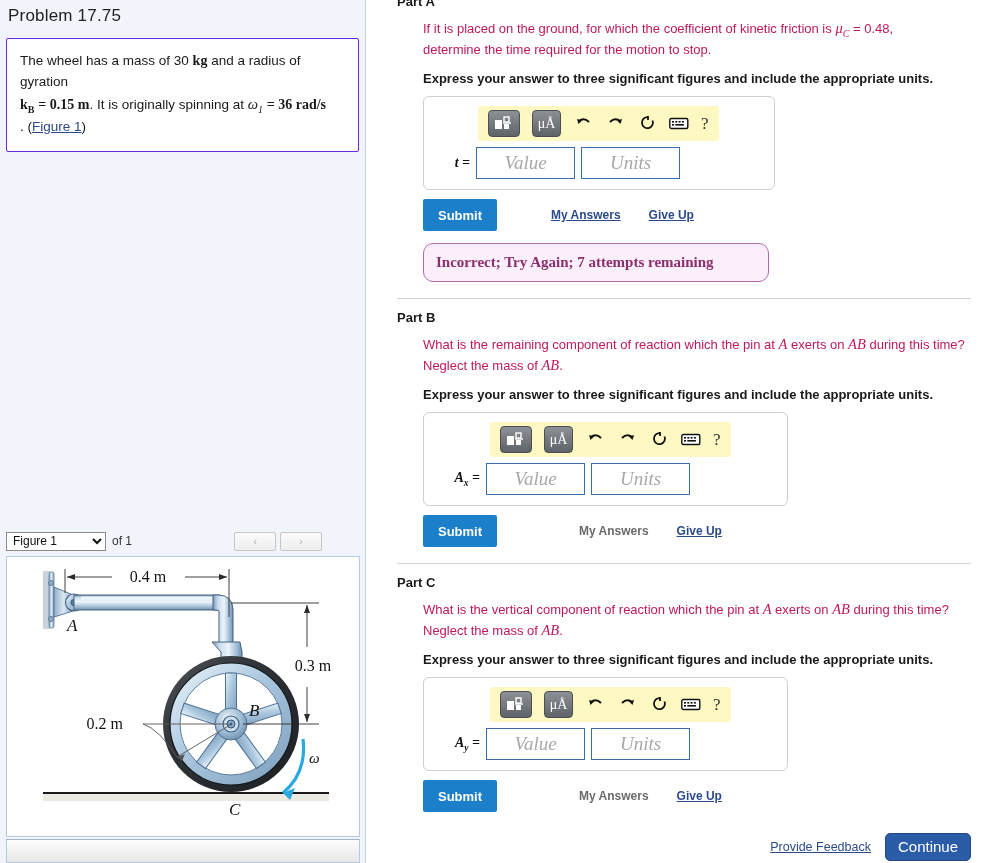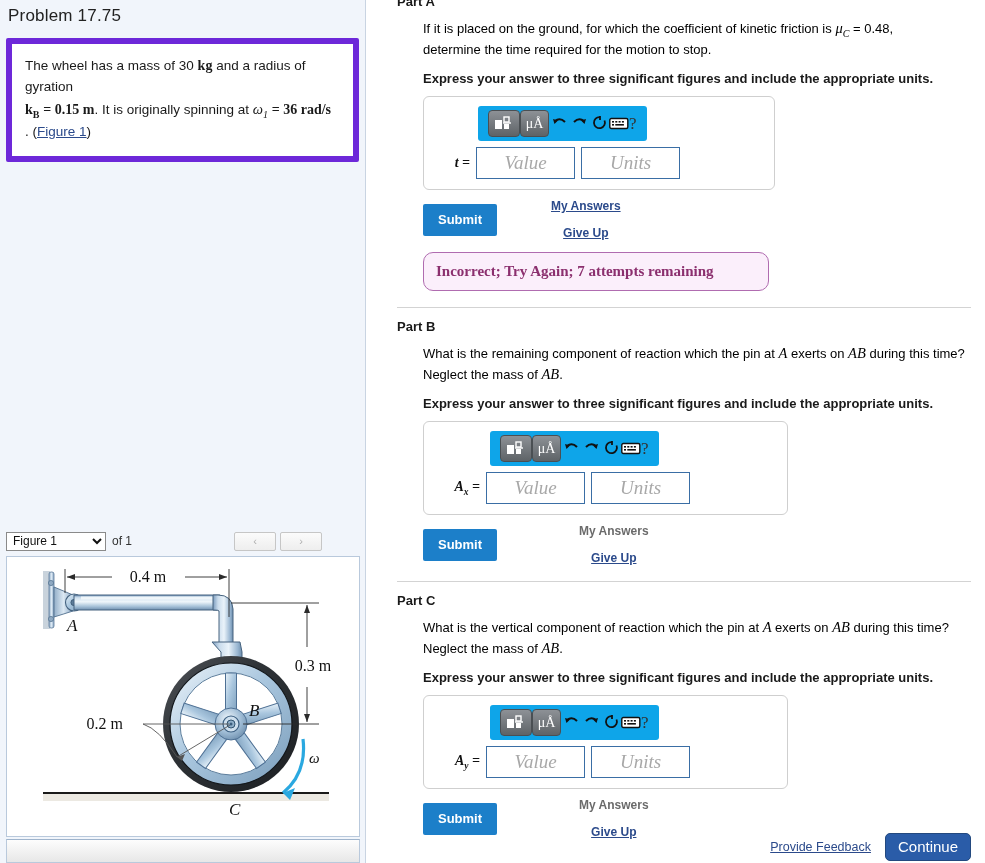--- a/index.html
+++ b/index.html
@@ -20,21 +20,21 @@
     border-right: 1px solid #c9d4e2;
   }
   #problem-title {
     font-size: 17px; color: #222;
     padding: 6px 0 0 8px;
     letter-spacing: .2px;
   }
   #problem-statement {
     margin: 12px 6px 0 6px;
     background: #ffffff;
-    border: 6px solid #6d28d9;
+    border: 1px solid #6d28d9;
     border-radius: 2px;
     padding: 11px 13px 13px 13px;
     font-size: 13.5px;
     line-height: 1.55;
     color: #1a1a1a;
   }
   .mathbf { font-family: "Liberation Serif", serif; font-weight: bold; font-size: 14px; }
   .mathit { font-family: "Liberation Serif", serif; font-style: italic; font-size: 14.5px; }
   .mathit-sub { font-family: "Liberation Serif", serif; font-style: italic; font-size: 14.5px; }
   .mathit-sub sub { font-size: 10px; font-style: italic; }
@@ -95,44 +95,44 @@
   }
   .part-header {
     font-size: 13px; font-weight: bold; color: #1a1a1a;
     margin: 0 0 9px 0;
   }
   .part-divider {
     border: none; border-top: 1px solid #d3d3d3;
     margin: 16px 0 11px 0;
   }
   .question-text {
-    font-size: 13px; color: #000000; line-height: 1.45;
+    font-size: 13px; color: #be185d; line-height: 1.45;
     margin: 0 0 11px 26px;
   }
   .instruction {
     font-size: 13px; font-weight: bold; color: #1a1a1a;
     margin: 0 0 10px 26px;
   }
 
   
   .answer-box {
     margin-left: 26px;
     border: 1px solid #cfcfcf;
     border-radius: 6px;
     background: #fff;
     padding: 9px 10px 10px 10px;
     display: inline-block;
   }
   .mathbar {
-    background: #0ea5e9;
+    background: #fef9c3;
     border-radius: 3px;
     display: flex;
     align-items: center;
     padding: 4px 10px;
-    gap: 0;
+    gap: 12px;
     margin-left: 44px;
     margin-bottom: 4px;
     width: fit-content;
   }
   .tmpl-btn {
     width: 32px; height: 27px;
     background: linear-gradient(#8d9196,#5e6367);
     border: 1px solid #4a4f53;
     border-radius: 4px;
     display: flex; align-items: center; justify-content: center;
@@ -174,21 +174,21 @@
     background: #1c7fc9;
     color: #fff;
     font-weight: bold;
     font-size: 13px;
     border: none;
     border-radius: 2px;
     width: 74px; height: 32px;
     cursor: pointer;
     font-family: "Liberation Sans", sans-serif;
   }
-  .link-grp { margin-left: 54px; display: flex; gap: 13px; align-items: center; flex-direction: column; }
+  .link-grp { margin-left: 54px; display: flex; gap: 28px; align-items: center; }
   .lnk {
     font-size: 12px; font-weight: bold;
     color: #2b4a8b; text-decoration: underline; cursor: pointer;
   }
   .lnk.muted { color: #6b6b6b; text-decoration: none; cursor: default; }
 
   
   #feedback {
     margin: 12px 0 0 26px;
     width: 346px;

